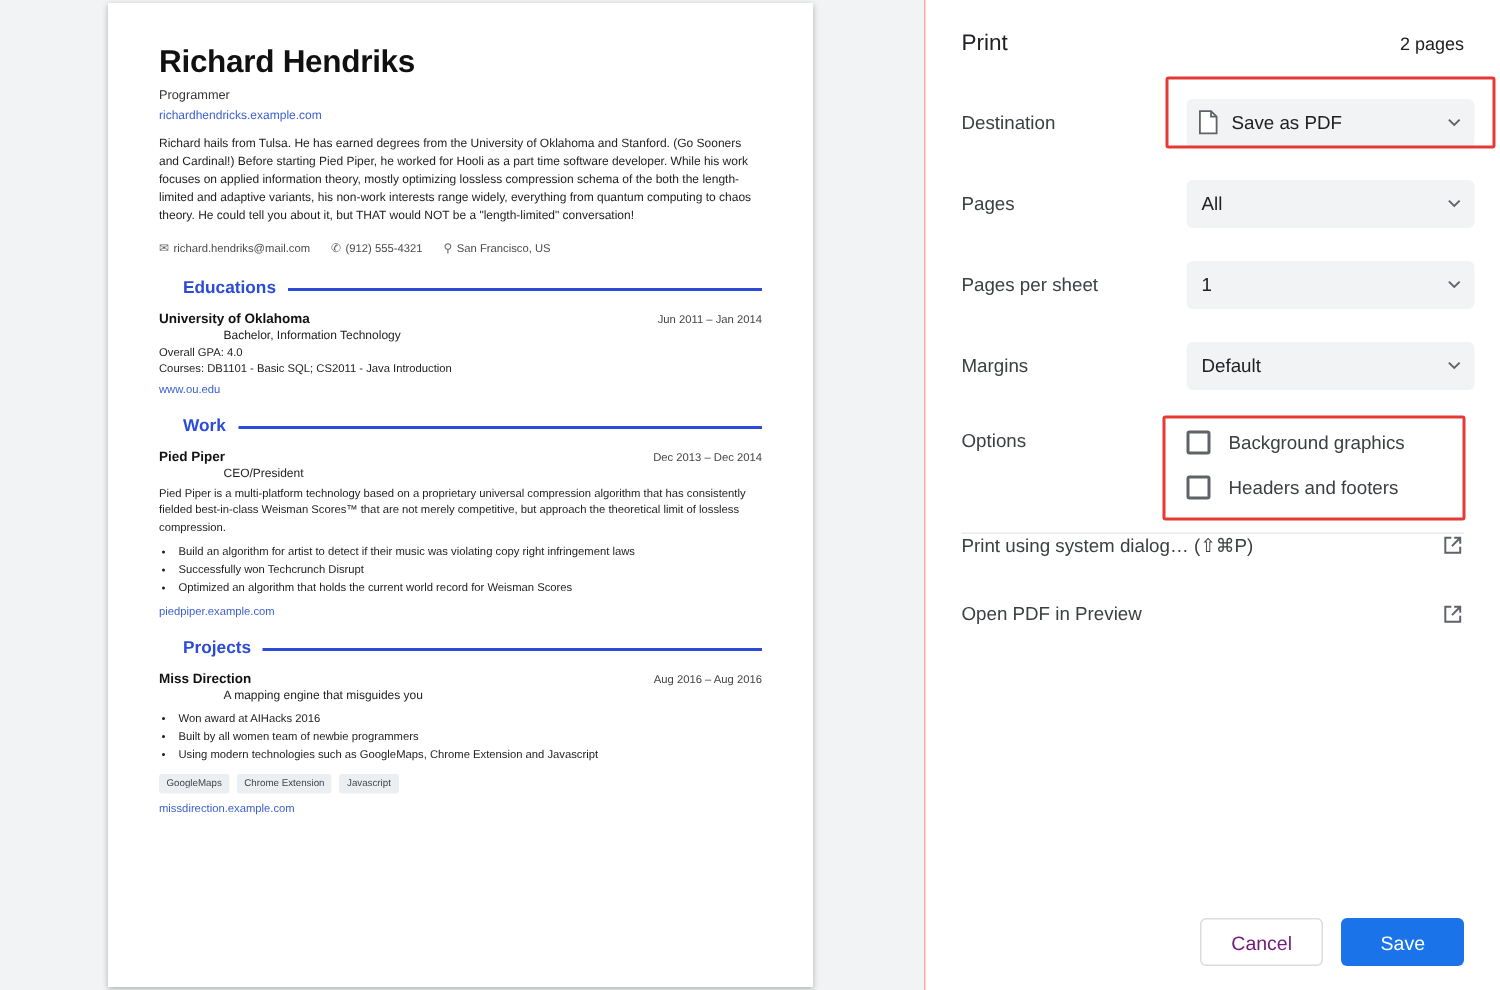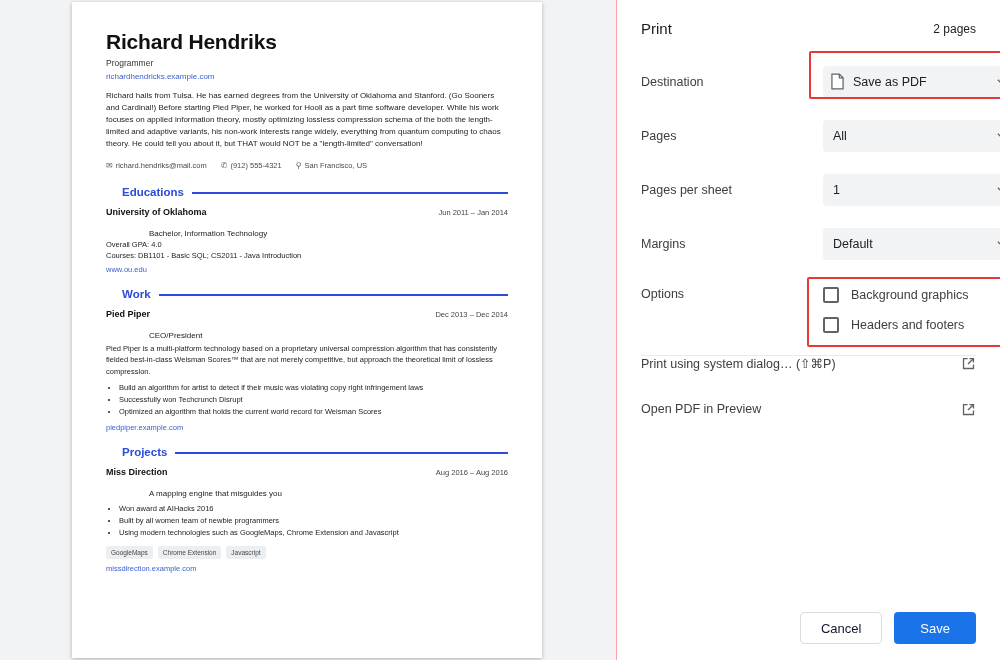--- a/index.html
+++ b/index.html
@@ -102,21 +102,21 @@
     font-weight: bold;
     color: #111;
   }
   .entry-date {
     font-size: 7.5px;
     color: #444;
   }
   .entry-sub {
     font-size: 8px;
     color: #222;
-    margin-top: 12px;
+    margin-top: 2px;
     padding-left: 43px;
   }
   .entry-line {
     font-size: 7.5px;
     color: #222;
     margin-top: 2px;
   }
   .entry-desc {
     font-size: 7.5px;
     line-height: 1.5;
@@ -162,21 +162,20 @@
     align-items: center;
     padding: 20px 0 18px 0;
   }
   .print-title { font-size: 15px; color: #202124; }
   .print-pages { font-size: 12px; color: #202124; }
 
   .row {
     display: flex;
     align-items: center;
     min-height: 54px;
-    gap: 32px;
   }
   .row-label {
     width: 150px;
     font-size: 12.5px;
     color: #3c4043;
     flex: none;
   }
   .row-control { flex: 1; position: relative; }
 
   .select {
@@ -246,21 +245,21 @@
     display: flex;
     align-items: center;
     gap: 12px;
   }
   .btn-cancel {
     height: 32px;
     padding: 0 20px;
     border: 1px solid #dadce0;
     border-radius: 4px;
     background: #fff;
-    color: #0f172a;
+    color: #701a75;
     font-size: 13px;
     font-family: "Liberation Sans", sans-serif;
     cursor: pointer;
     margin-left: 32px;
   }
   .btn-save {
     height: 32px;
     padding: 0 26px;
     border: none;
     border-radius: 4px;

